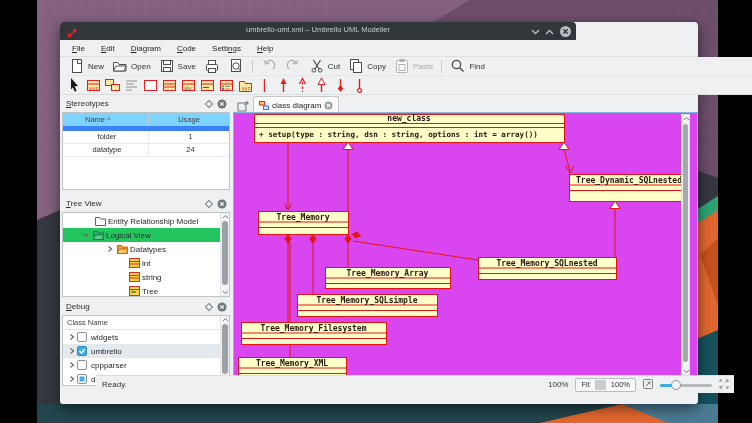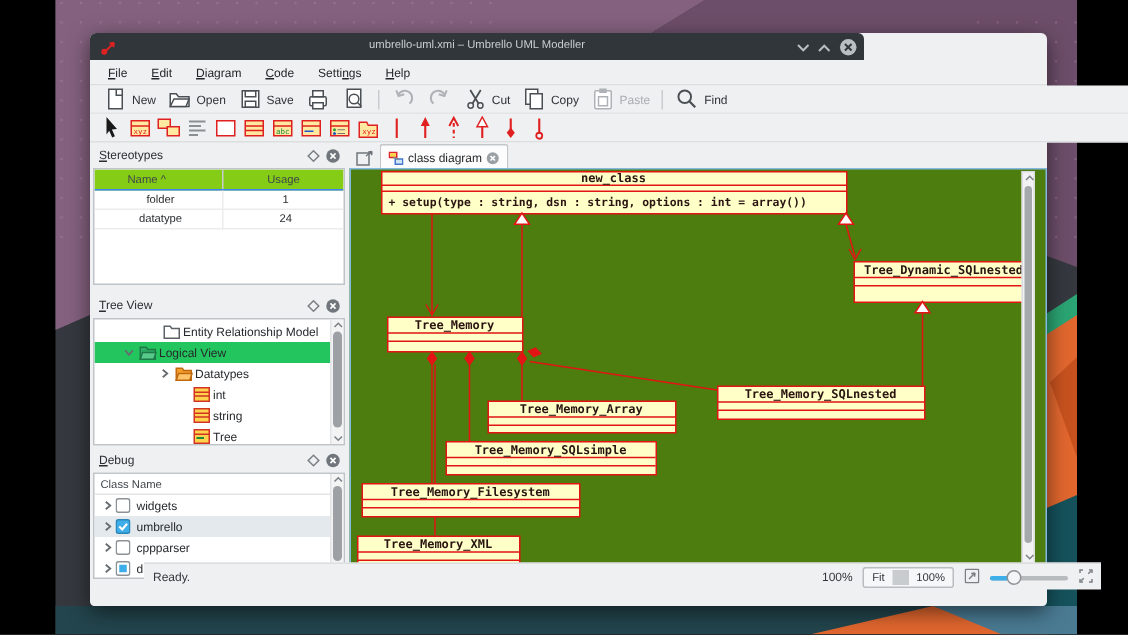--- a/index.html
+++ b/index.html
@@ -24,21 +24,21 @@
   .tb-sep{width:1px;height:13px;background:#c9cccf;margin:0 4px;}
   .tool-btn{width:19px;height:17px;display:flex;align-items:center;justify-content:center;background:none;border:none;padding:0;}
   
   .dockcol{position:absolute;left:2px;top:75px;width:168px;height:290px;}
   .dock-header{position:absolute;left:0;width:168px;height:14px;font-size:8px;color:#2b2e31;}
   .dock-header .dock-title{position:absolute;left:4px;top:2px;}
   .dock-title::first-letter{text-decoration:underline;}
   .dock-ico{position:absolute;top:2px;width:10px;height:10px;}
   .panel{position:absolute;left:0;width:168px;background:#fff;border:1px solid #bfc4c8;box-sizing:border-box;overflow:hidden;}
   
-  .st-head{display:flex;height:13px;background:#84cc16;border-bottom:1px solid #3b82f6;font-size:7.5px;color:#40454a;}
+  .st-head{display:flex;height:13px;background:#7dd3fc;border-bottom:5px solid #3b82f6;font-size:7.5px;color:#40454a;}
   .st-head .c1{width:86px;border-right:1px solid #c9cccf;padding-left:22px;line-height:13px;box-sizing:border-box;}
   .st-head .c2{flex:1;text-align:center;line-height:13px;}
   .st-row{display:flex;height:12px;font-size:7.5px;color:#2b2e31;border-bottom:1px solid #ececec;text-align:center;}
   .st-row .c1{width:86px;border-right:1px solid #ececec;padding-left:3px;line-height:12px;box-sizing:border-box;}
   .st-row .c2{flex:1;padding-left:3px;line-height:12px;}
   
   .tree-row{position:relative;height:14px;display:flex;align-items:center;font-size:8px;color:#26292c;}
   .tree-row.selected{background:#22c55e;}
   .tree-row .xp{width:12px;height:12px;display:inline-flex;align-items:center;justify-content:center;flex:none;}
   .tree-row .ic{width:14px;height:12px;display:inline-flex;align-items:center;flex:none;}
@@ -47,21 +47,21 @@
   .dbg-row.selected{background:#e4e9ee;}
   .dbg-row .xp{width:11px;display:inline-flex;justify-content:center;flex:none;}
   .dbg-row .cb{width:10px;height:10px;margin-right:4px;flex:none;}
   .dbg-head{height:13px;border-bottom:1px solid #e3e4e6;font-size:7.5px;color:#40454a;line-height:13px;padding-left:4px;}
   .mini-scroll{position:absolute;width:8px;background:#f4f4f5;border-left:1px solid #e2e3e5;}
   .mini-thumb{position:absolute;left:1px;width:6px;background:#9da1a5;border-radius:3px;}
   
   .diagram-area{position:absolute;left:173px;top:73px;width:465px;height:294px;}
   .tabbar{position:absolute;left:0;top:0;width:465px;height:17px;background:#eff0f1;border-bottom:1px solid #c3c7ca;}
   .tab{position:absolute;left:20px;top:1px;height:16px;background:#fcfcfc;border:1px solid #c3c7ca;border-bottom:none;border-radius:2px 2px 0 0;display:flex;align-items:center;gap:3px;padding:0 5px;font-size:8px;color:#26292c;}
-  .canvas{position:absolute;left:0;top:17px;width:465px;height:277px;background:#4d7c0f;border:1px solid #84b8de;box-sizing:border-box;overflow:hidden;}
+  .canvas{position:absolute;left:0;top:17px;width:465px;height:277px;background:#d946ef;border:1px solid #84b8de;box-sizing:border-box;overflow:hidden;}
   .sb{position:absolute;background:#f2f2f3;border:1px solid #dcdddf;box-sizing:border-box;}
   .sb-thumb{position:absolute;background:#a6a9ac;border-radius:3px;}
   
   .statusbar{position:absolute;left:0;top:353px;width:638px;height:17px;background:#eff0f1;border-top:1px solid #dcdee0;font-size:8px;color:#33373b;margin-left:36px;}
   .ready{position:absolute;left:6px;top:4px;}
   .sb-right{position:absolute;right:5px;top:0;height:17px;display:flex;align-items:center;gap:7px;}
   .zoom-group{display:flex;border:1px solid #b9bdc0;border-radius:2px;background:#f6f7f8;height:12px;align-items:center;}
   .zoom-group span{padding:0 5px;font-size:7.5px;}
   .zoom-group .div{width:1px;height:10px;background:#c9cccf;}
   .slider{position:relative;width:52px;height:12px;}
@@ -348,21 +348,21 @@
         <span class="dock-ico" style="right:16px"><svg width="10" height="10">
               <rect x="2.5" y="2.5" width="5" height="5" transform="rotate(45 5 5)" fill="none" stroke="#7b8085"></rect>
             </svg></span>
         <span class="dock-ico" style="right:3px"><svg width="10" height="10">
               <circle cx="5" cy="5" r="4.5" fill="#70767b"></circle>
               <path d="M3.3 3.3 L6.7 6.7 M6.7 3.3 L3.3 6.7" stroke="#fff" stroke-width="1.1"></path>
             </svg></span>
       </div>
       <div class="panel" style="top:115px;height:85px">
         <div id="tree-rows" style="position:absolute;left:0;top:1px;right:9px">
-            <div class="tree-row" style="padding-left: 33px;">
+            <div class="tree-row" style="padding-left: 19px;">
               <span class="xp"></span>
               <span class="ic">
                 <svg width="13" height="12">
                   <path d="M1.5 10.5 V2.5 h4 l1 1.5 h5 v6.5 z" fill="#fff" stroke="#5d6267"></path>
                 </svg>
               </span>
               <span class="lb">Entity Relationship Model</span>
             </div>
             <div class="tree-row selected" style="padding-left: 17px;">
               <span class="xp">

